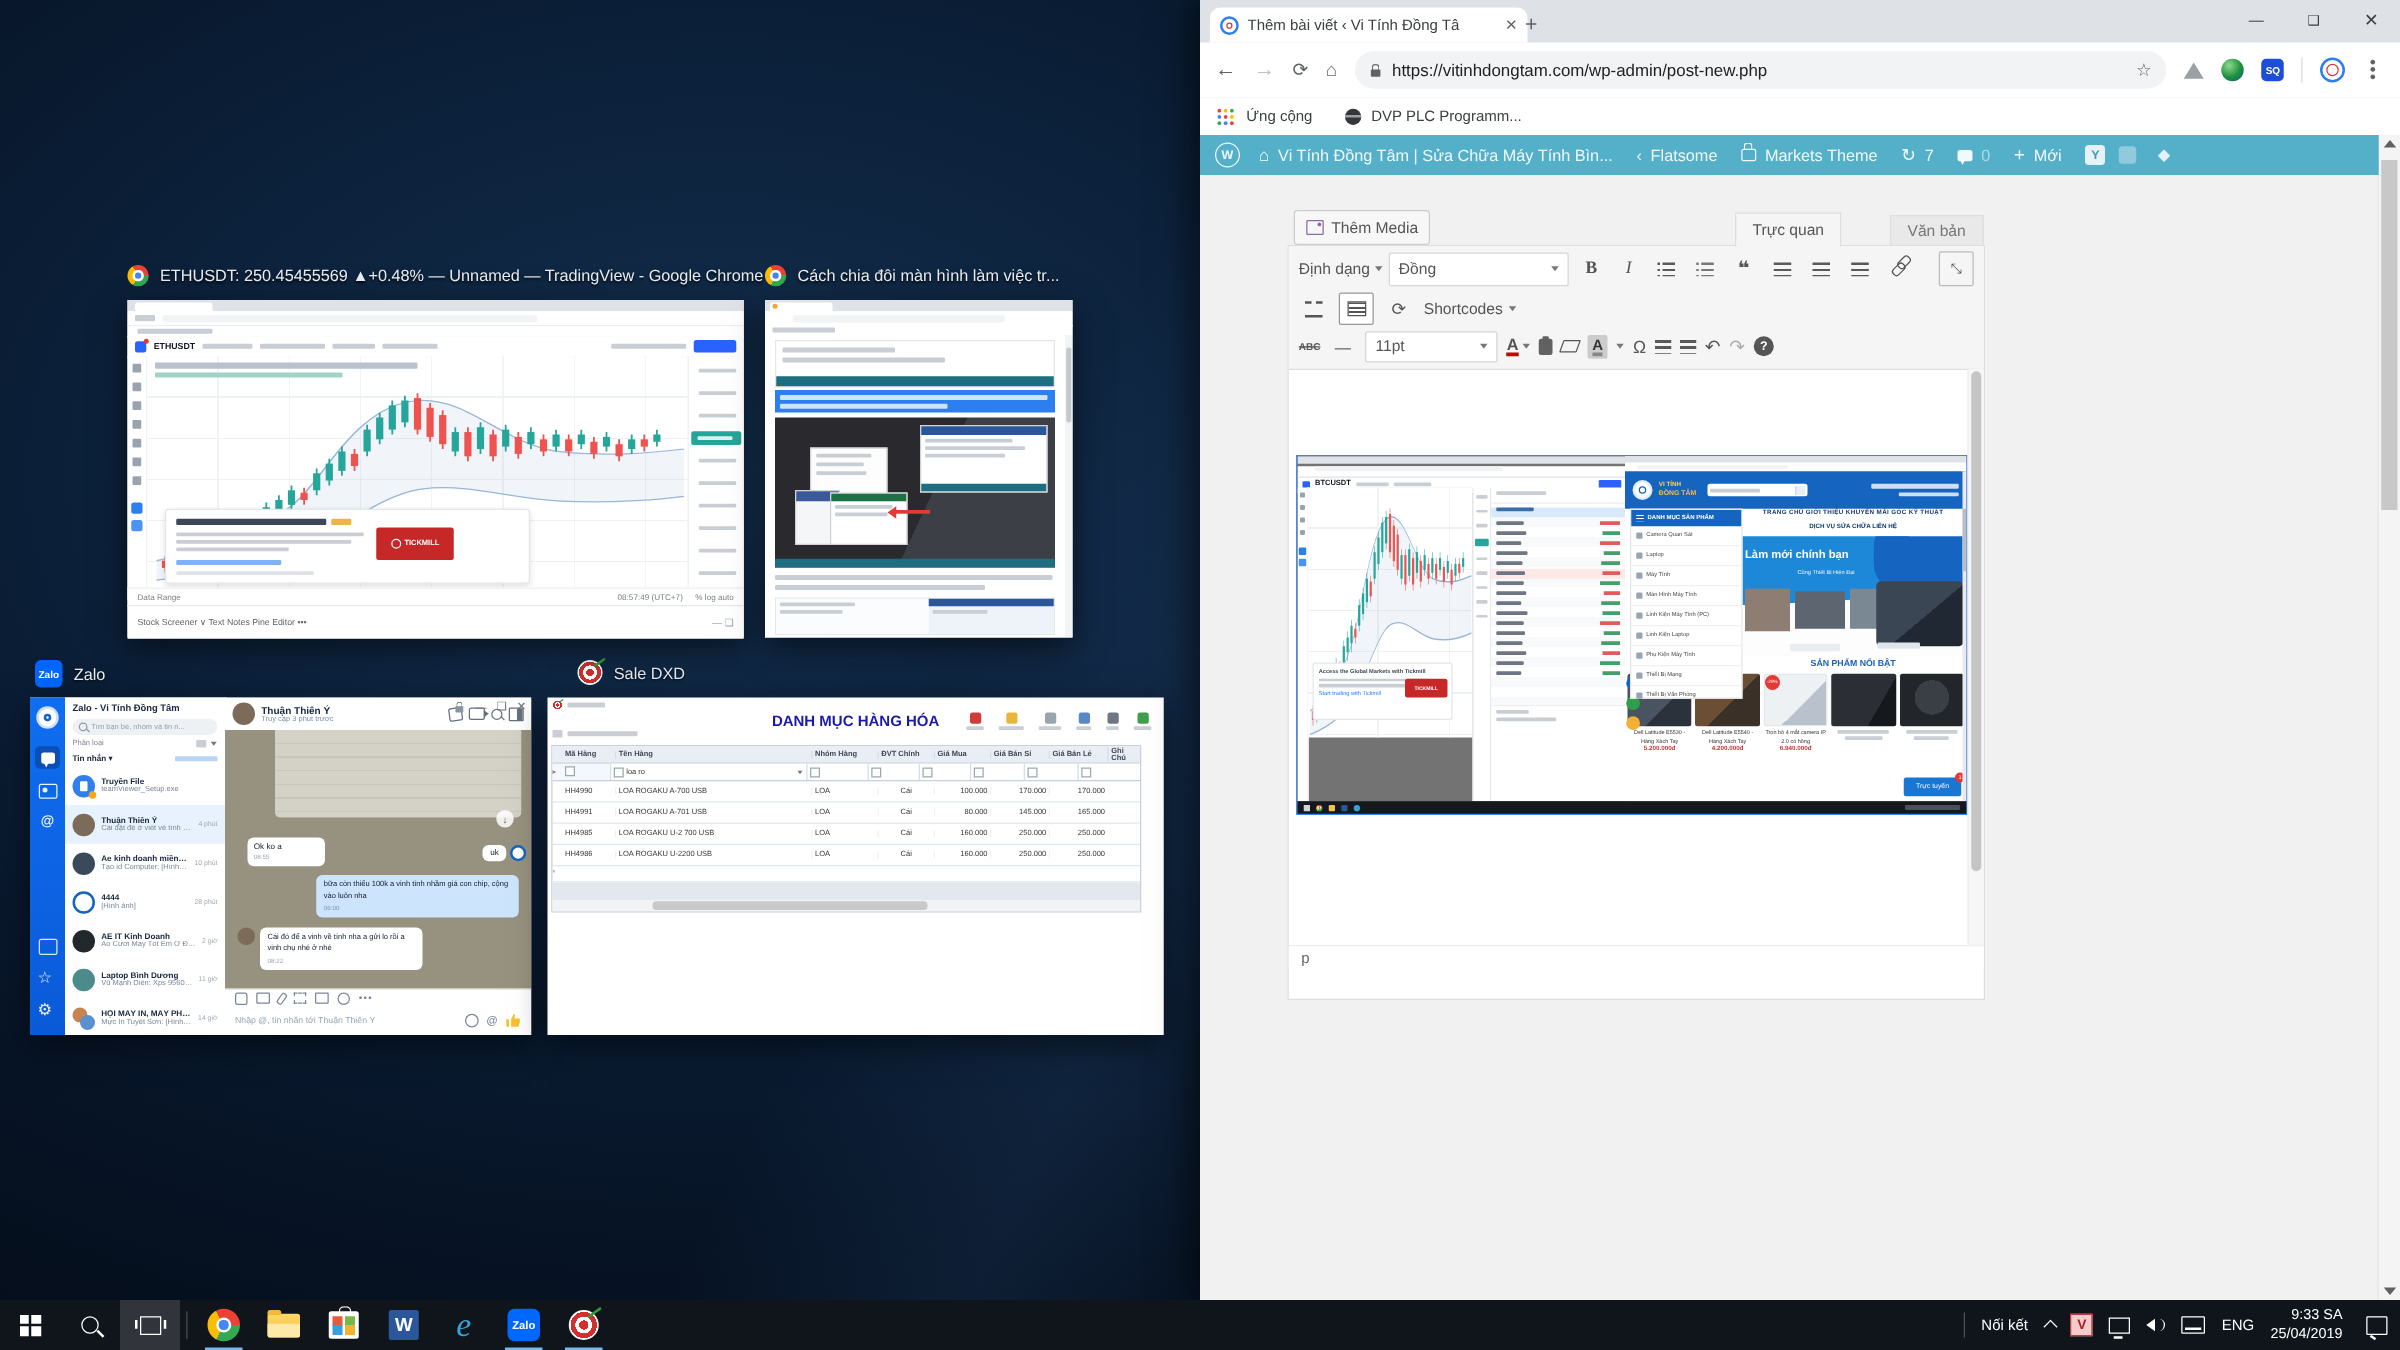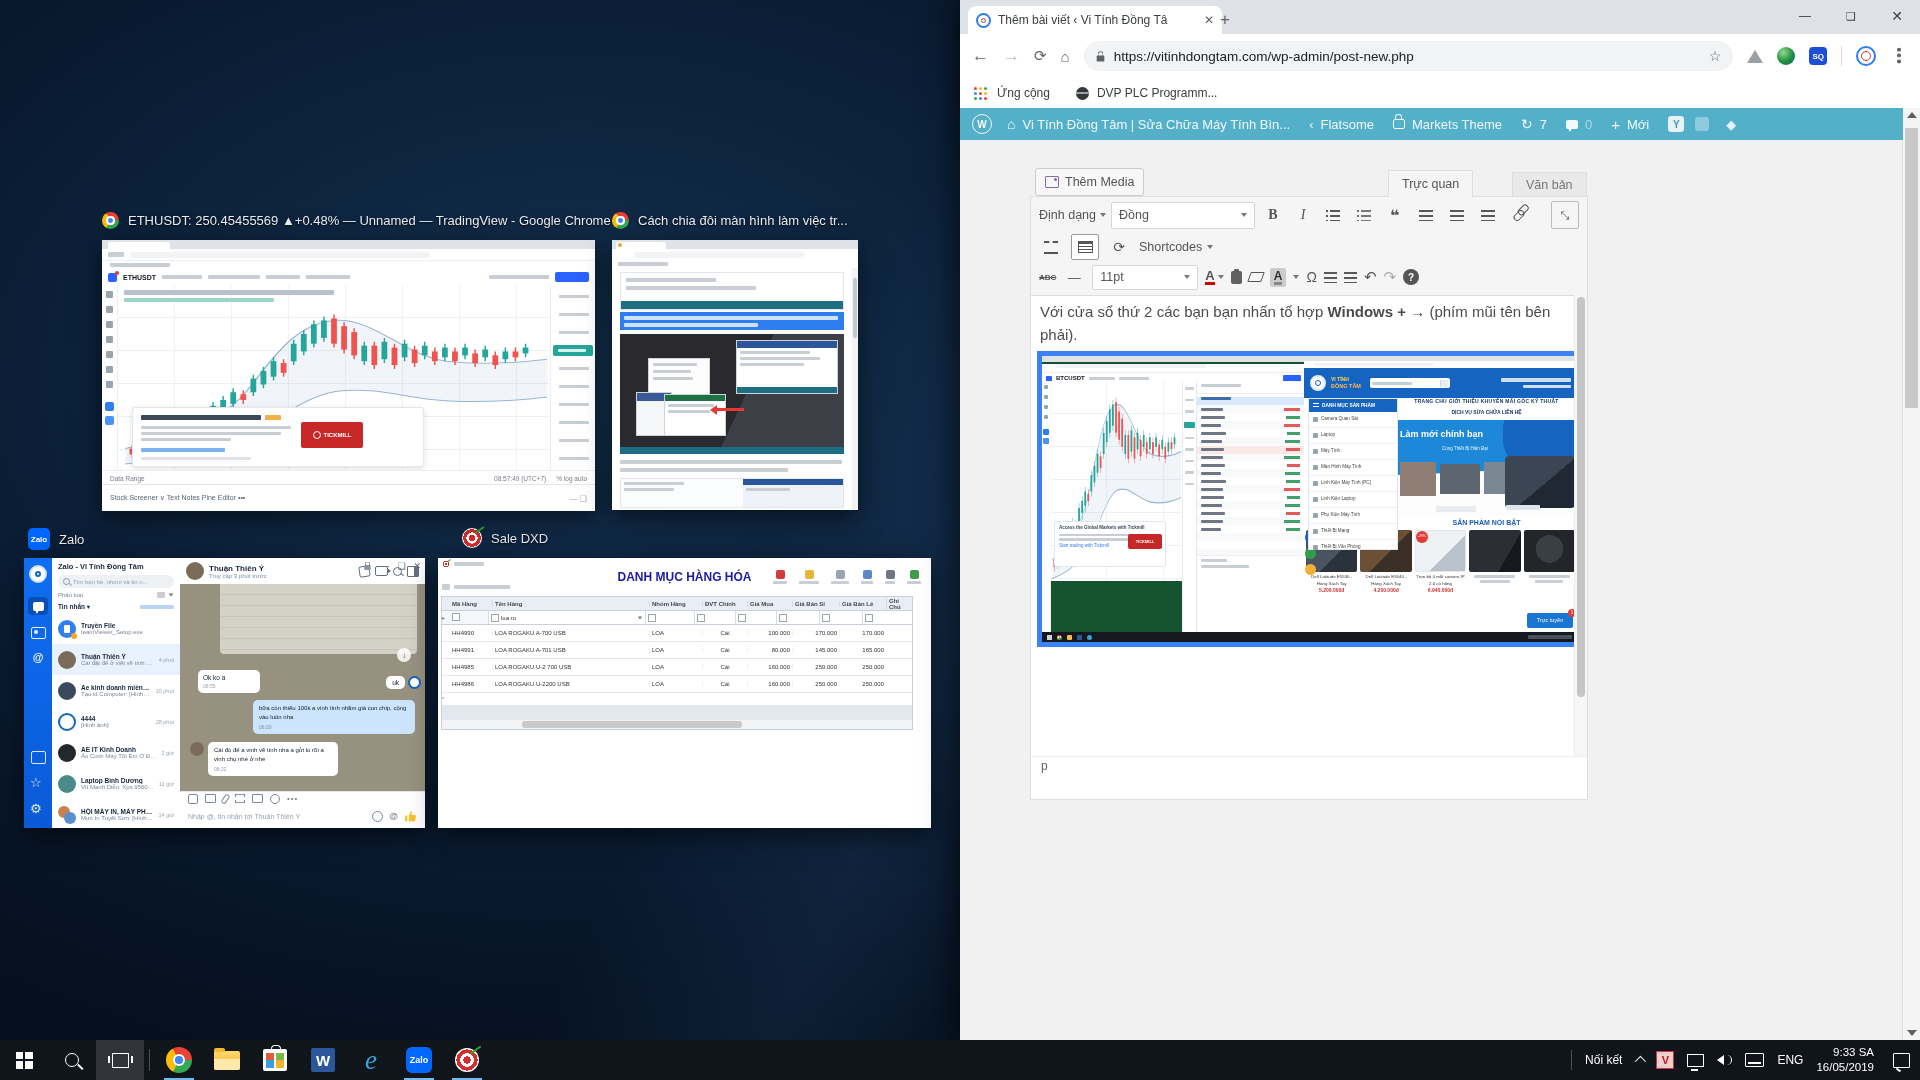--- a/index.html
+++ b/index.html
@@ -785,23 +785,22 @@
             <span class="mce-btn" style="font-size:15px;color:#aaa">
                 <span>↷</span>
               </span>
             <span class="mce-btn" style="width:16px;height:16px;border-radius:50%;background:#555;color:#fff;font-size:10px;font-weight:bold">
                 <span>?</span>
               </span>
           </div>
         </div>
 
         <div class="abs" style="left:0;top:98px;right:12px;height:461px;overflow:hidden;padding:6px 6px 0 9px;box-sizing:border-box;font-size:15px;color:#4c4c4c;line-height:1.5">
-          <p style="margin:0"><span>Với cửa sổ thứ 2 các bạn bạn nhấn tổ hợp </span><strong>Windows + →</strong><span> (phím mũi tên bên phải).</span></p>
-
-          <div class="abs" style="left:6px;top:56px;width:535px;height:286px;border:5px solid #3b82f6;background:#14532d">
+
+          <div class="abs" style="left:6px;top:69px;width:535px;height:286px;border:1px solid #3b82f6;background:#737373">
 
             <div class="abs" style="left:0;top:0;width:262px;bottom:10px;overflow:hidden">
               <div style="height:6px;background:#dfe3e8"></div>
               <div style="height:8px;background:#fff;border-bottom:1px solid #eee">
                   <i class="bar" style="margin:2px 0 0 14px;width:150px;height:4px;background:#f1f3f4"></i>
                 </div>
               <div class="f" style="height:11px;background:#fff;border-bottom:1px solid #eceff1;gap:4px;padding-left:4px">
                 <span style="width:6px;height:6px;background:#2962ff;border-radius:1px"></span>
                 <span style="font-size:6px;font-weight:bold;color:#131722">BTCUSDT</span>
                 <i class="bar" style="width:26px;height:3px"></i>
@@ -1149,21 +1148,21 @@
       <span class="f">
           <span style="width:0;height:0;border-top:5px solid transparent;border-bottom:5px solid transparent;border-right:7px solid #fff"></span>
           <span style="width:5px;height:10px;border-right:1.6px solid #fff;border-radius:0 6px 6px 0;margin-left:2px"></span>
         </span>
       <span style="width:17px;height:12px;border:1.6px solid #fff;border-radius:1px;position:relative">
           <span style="position:absolute;left:2px;bottom:2px;right:2px;height:1.6px;background:#fff"></span>
         </span>
       <span>ENG</span>
       <span style="text-align:right;font-size:11.5px;line-height:1.3">
           <span style="display:block">9:33 SA</span>
-          <span style="display:block">16/05/2019</span>
+          <span style="display:block">25/04/2019</span>
         </span>
       <span style="width:15px;height:13px;border:1.6px solid #fff;border-radius:1px;position:relative;margin-left:6px">
           <span style="position:absolute;left:2px;bottom:-4px;width:5px;height:1.6px;background:#fff;transform:rotate(35deg)"></span>
         </span>
     </div>
   </div>
 
 </div>
 
 </body></html>

